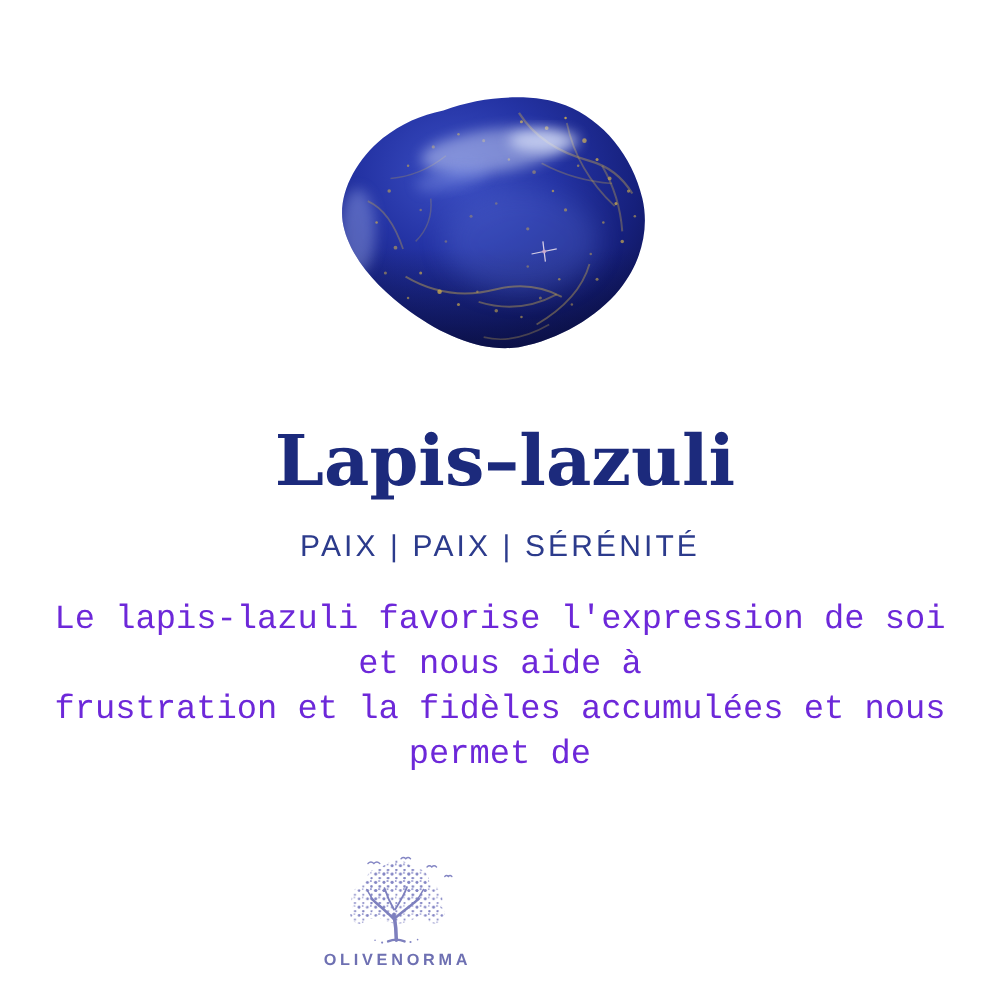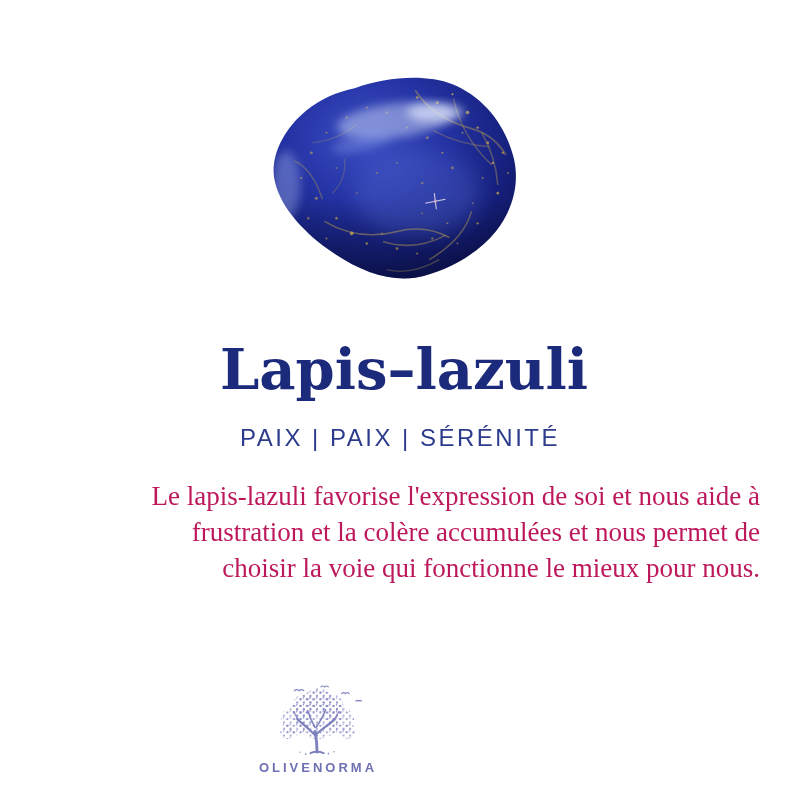--- a/index.html
+++ b/index.html
@@ -41,25 +41,25 @@
     font-weight: 500;
     font-size: 24px;
     letter-spacing: 2.5px;
     color: #2c3b8c;
   }
   .description {
     position: absolute;
     left: 40px;
     top: 478px;
     width: 720px;
-    text-align: right;
-    font-family: Liberation Serif, serif;
+    text-align: center;
+    font-family: Liberation Mono, monospace;
     font-size: 27px;
     line-height: 36px;
-    color: #be185d;
+    color: #6d28d9;
   }
   .logo {
     position: absolute;
     left: 0;
     top: 684px;
     width: 636px;
     text-align: center;
   }
   .logo svg { display: block; margin: 0 auto; }
   .brand-name {
@@ -180,22 +180,21 @@
       </g>
     </svg>
   </div>
 
   <h1 class="title">Lapis–lazuli</h1>
 
   <div class="subtitle">PAIX | PAIX | SÉRÉNITÉ</div>
 
   <div class="description">
     <div>Le lapis-lazuli favorise l'expression de soi et nous aide à</div>
-    <div>frustration et la colère accumulées et nous permet de</div>
-    <div>choisir la voie qui fonctionne le mieux pour nous.</div>
+    <div>frustration et la fidèles accumulées et nous permet de</div>
   </div>
 
   <div class="logo">
     <svg width="104" height="74" viewBox="0 0 110 78">
       <defs>
         <pattern id="leafdots" width="7" height="7" patternUnits="userSpaceOnUse">
           <circle cx="1.5" cy="2" r="1.1" fill="#8486c4"></circle>
           <circle cx="5" cy="5.5" r="0.9" fill="#8486c4"></circle>
           <circle cx="4.5" cy="0.8" r="0.7" fill="#9a9cd0"></circle>
         </pattern>

